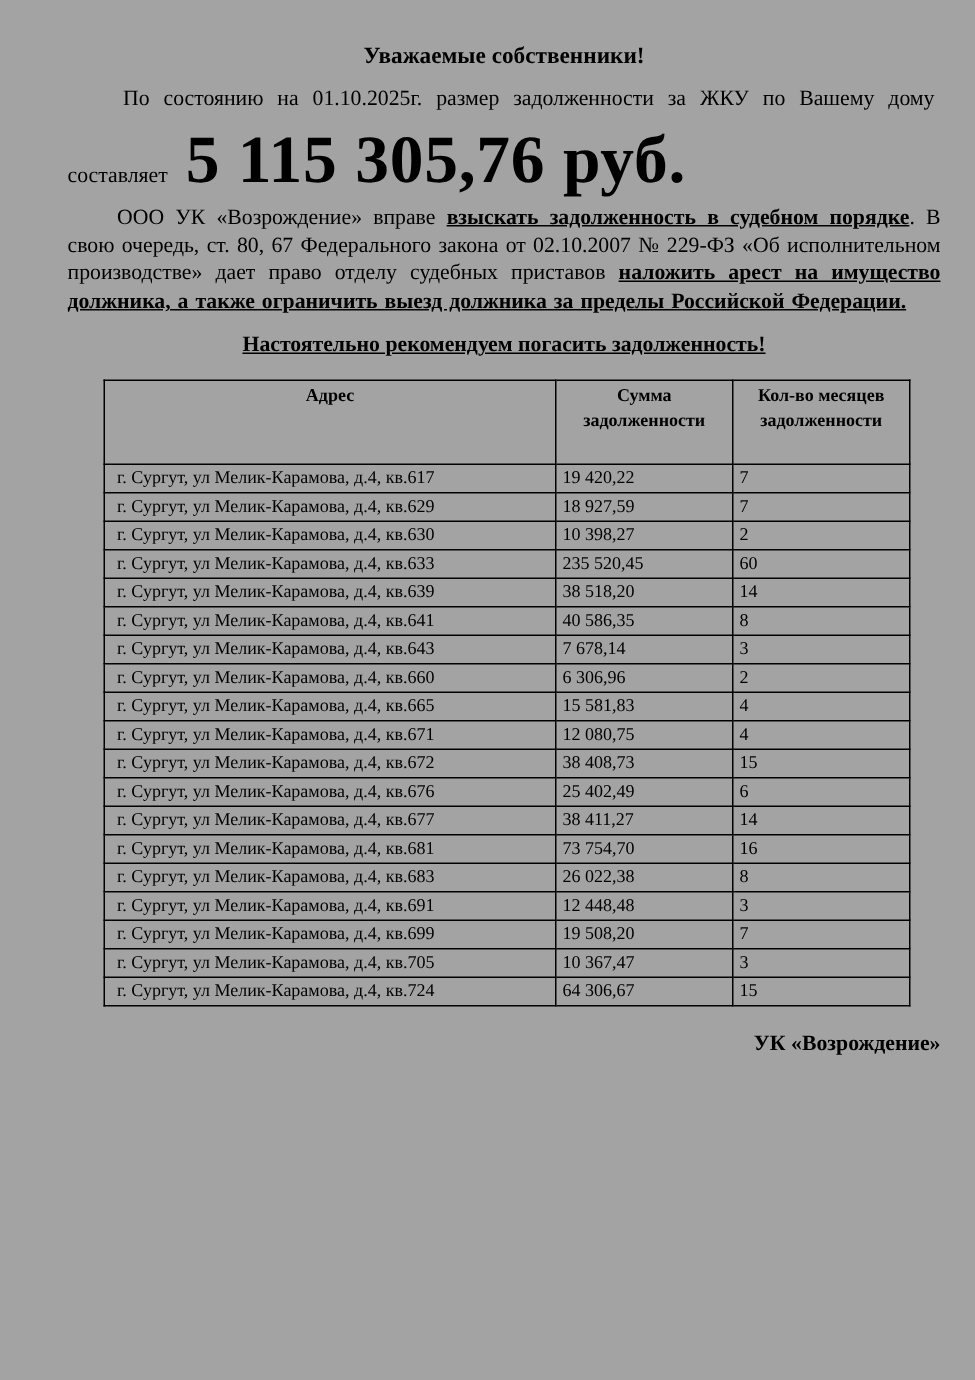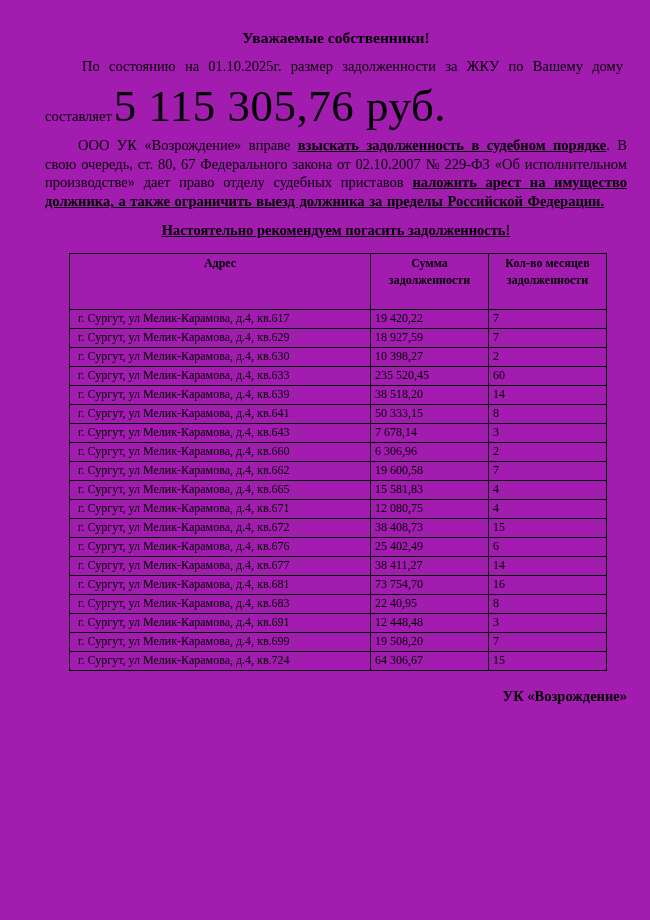--- a/index.html
+++ b/index.html
@@ -7,21 +7,21 @@
     padding: 0;
     background: #ffffff;
     font-family: "Liberation Serif", "DejaVu Serif", serif;
     color: #000;
   }
   .page {
     position: relative;
     width: 650px;
     height: 920px;
     box-sizing: border-box;
-    background: #a21caf;
+    background: #a3a3a3;
     padding: 28px 23px 0 45px;
     overflow: hidden;
   }
   .doc-title {
     text-align: center;
     font-weight: bold;
     font-size: 15.5px;
     line-height: 19px;
     margin: 0 0 10px 0;
   }
@@ -36,23 +36,23 @@
   }
   .amount-line {
     margin: 2px 0 0 0;
     white-space: nowrap;
   }
   .amount-prefix {
     font-size: 14.5px;
   }
   .amount-big {
     font-size: 45px;
-    font-weight: normal;
+    font-weight: bold;
     letter-spacing: 0.5px;
-    margin-left: 2px;
+    margin-left: 12px;
   }
   .legal-par {
     font-size: 14.5px;
     line-height: 18.7px;
     text-align: justify;
     text-indent: 33px;
     margin: 4px 0 0 0;
     word-spacing: 1px;
   }
   .bu {
@@ -159,39 +159,34 @@
           <td class="num">235 520,45</td>
           <td class="num">60</td>
         </tr>
         <tr>
           <td class="addr">г. Сургут, ул Мелик-Карамова, д.4, кв.639</td>
           <td class="num">38 518,20</td>
           <td class="num">14</td>
         </tr>
         <tr>
           <td class="addr">г. Сургут, ул Мелик-Карамова, д.4, кв.641</td>
-          <td class="num">50 333,15</td>
+          <td class="num">40 586,35</td>
           <td class="num">8</td>
         </tr>
         <tr>
           <td class="addr">г. Сургут, ул Мелик-Карамова, д.4, кв.643</td>
           <td class="num">7 678,14</td>
           <td class="num">3</td>
         </tr>
         <tr>
           <td class="addr">г. Сургут, ул Мелик-Карамова, д.4, кв.660</td>
           <td class="num">6 306,96</td>
           <td class="num">2</td>
         </tr>
         <tr>
-          <td class="addr">г. Сургут, ул Мелик-Карамова, д.4, кв.662</td>
-          <td class="num">19 600,58</td>
-          <td class="num">7</td>
-        </tr>
-        <tr>
           <td class="addr">г. Сургут, ул Мелик-Карамова, д.4, кв.665</td>
           <td class="num">15 581,83</td>
           <td class="num">4</td>
         </tr>
         <tr>
           <td class="addr">г. Сургут, ул Мелик-Карамова, д.4, кв.671</td>
           <td class="num">12 080,75</td>
           <td class="num">4</td>
         </tr>
         <tr>
@@ -209,34 +204,39 @@
           <td class="num">38 411,27</td>
           <td class="num">14</td>
         </tr>
         <tr>
           <td class="addr">г. Сургут, ул Мелик-Карамова, д.4, кв.681</td>
           <td class="num">73 754,70</td>
           <td class="num">16</td>
         </tr>
         <tr>
           <td class="addr">г. Сургут, ул Мелик-Карамова, д.4, кв.683</td>
-          <td class="num">22 40,95</td>
+          <td class="num">26 022,38</td>
           <td class="num">8</td>
         </tr>
         <tr>
           <td class="addr">г. Сургут, ул Мелик-Карамова, д.4, кв.691</td>
           <td class="num">12 448,48</td>
           <td class="num">3</td>
         </tr>
         <tr>
           <td class="addr">г. Сургут, ул Мелик-Карамова, д.4, кв.699</td>
           <td class="num">19 508,20</td>
           <td class="num">7</td>
         </tr>
         <tr>
+          <td class="addr">г. Сургут, ул Мелик-Карамова, д.4, кв.705</td>
+          <td class="num">10 367,47</td>
+          <td class="num">3</td>
+        </tr>
+        <tr>
           <td class="addr">г. Сургут, ул Мелик-Карамова, д.4, кв.724</td>
           <td class="num">64 306,67</td>
           <td class="num">15</td>
         </tr>
       </tbody>
   </table>
 
   <div class="footer-sign">УК «Возрождение»</div>
 
 </div>

